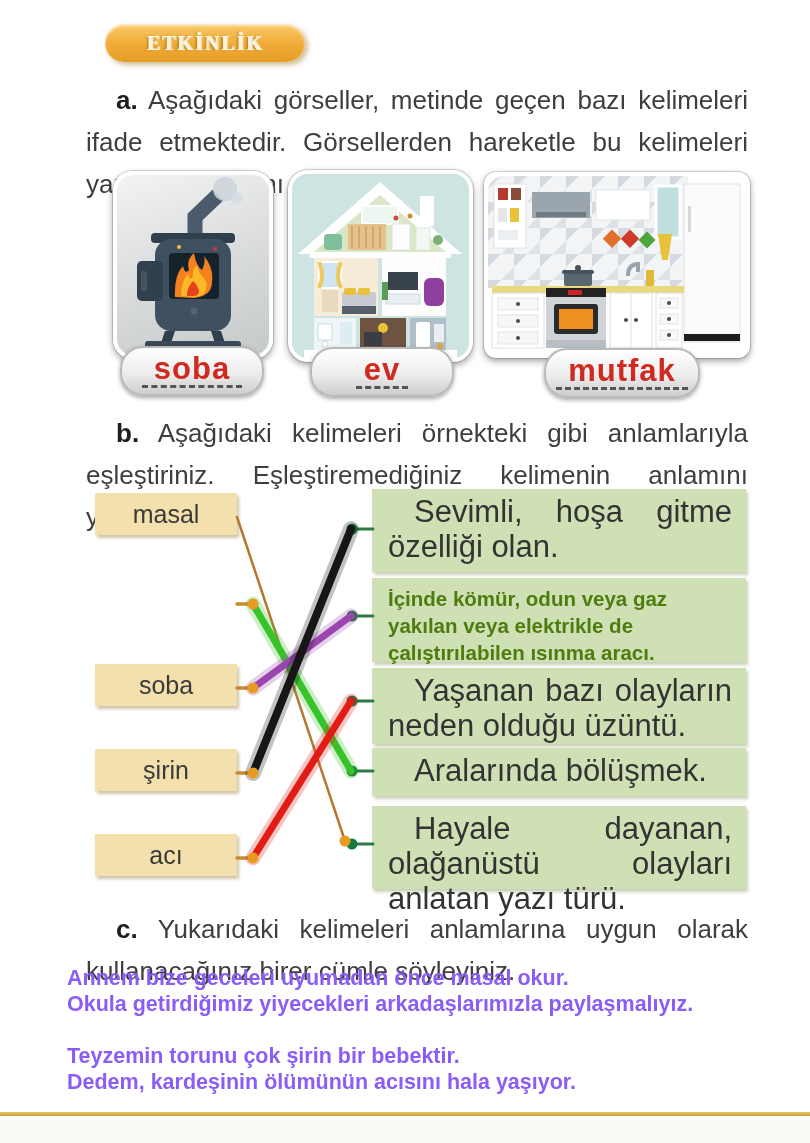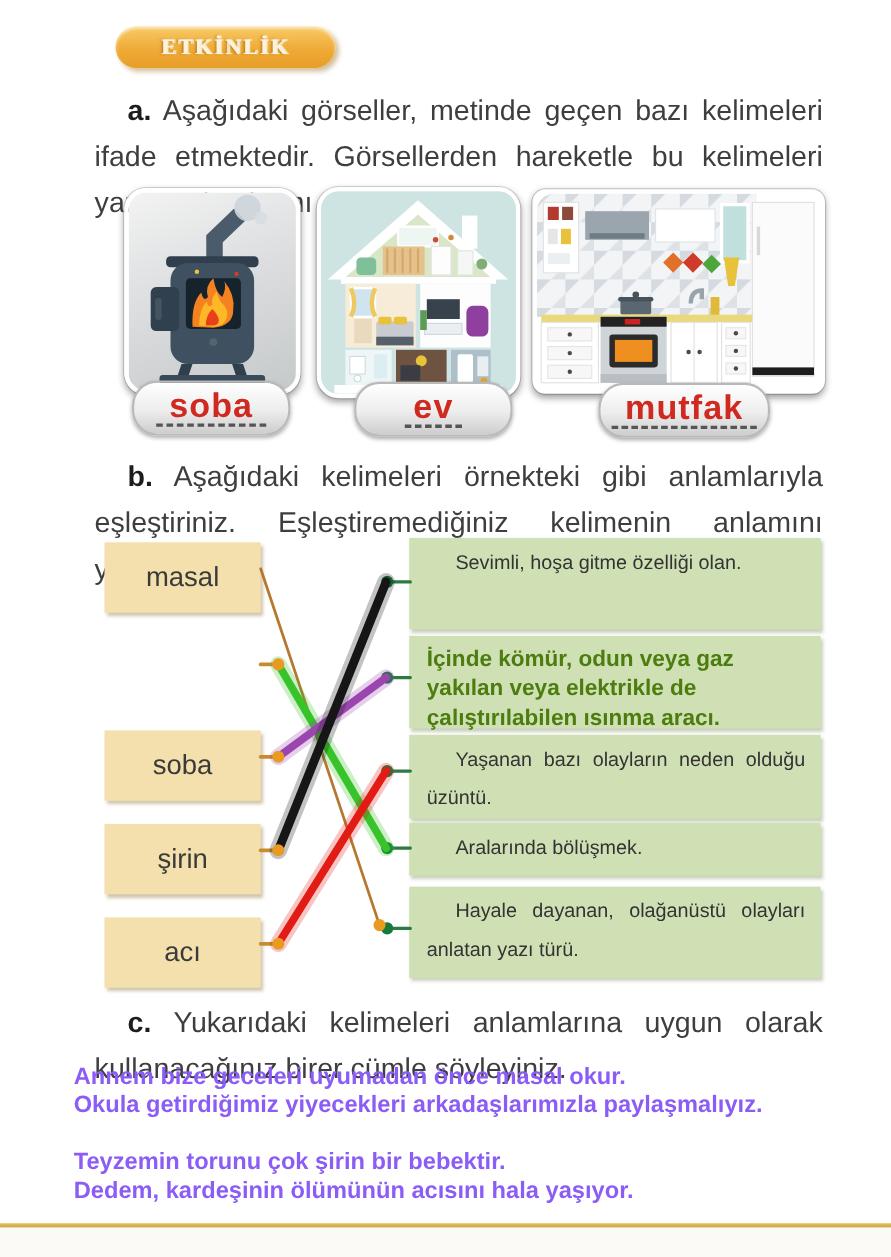--- a/index.html
+++ b/index.html
@@ -24,32 +24,32 @@
   #card-stove{left:113px;top:171px;width:152px;height:180px;
         background:linear-gradient(160deg,#f3f3f3 0%,#dcdedf 45%,#c6c9ca 100%);}
   #card-house{left:288px;top:170px;width:177px;height:184px;background:#cde4e2;}
   #card-kitchen{left:484px;top:172px;width:258px;height:178px;background:#fff;border-radius:12px;}
   .card svg{display:block;width:100%;height:100%;border-radius:16px;}
   
   .pill{position:absolute;height:46px;border-radius:23px;
         background:linear-gradient(180deg,#ffffff 0%,#ededed 55%,#cdcdcd 100%);
         border:2px solid #b9b9b9;box-shadow:0 2px 4px rgba(0,0,0,.35);
         display:flex;flex-direction:column;align-items:center;justify-content:center;z-index:5;}
-  #pill-1{left:120px;top:346px;width:140px;} #pill-2{left:322px;top:347px;width:140px;}
+  #pill-1{left:120px;top:346px;width:140px;} #pill-2{left:310px;top:347px;width:140px;}
   #pill-3{left:544px;top:348px;width:152px;}
   .pill .ans{color:#cf2920;font-weight:bold;font-size:31px;line-height:30px;letter-spacing:1px;}
   .pill .dash{height:0;border-bottom:3px dashed #555;margin-top:1px;}
   #pill-1 .dash{width:100px;} #pill-2 .dash{width:52px;} #pill-3 .dash{width:132px;}
   
-  .wbox{position:absolute;left:95px;width:142px;height:64px;background:#f3e0ad;
+  .wbox{position:absolute;left:95px;width:142px;height:42px;background:#f3e0ad;
         box-shadow:2px 3px 3px rgba(150,125,70,.45);display:flex;align-items:center;
         justify-content:center;font-size:25px;color:#3a3a3a;}
   
   .dbox{position:absolute;left:372px;width:374px;background:#cfe0b4;box-sizing:border-box;
-        box-shadow:2px 3px 3px rgba(120,140,85,.4);color:#333;font-size:18px;line-height:35px;
+        box-shadow:2px 3px 3px rgba(120,140,85,.4);color:#333;font-size:31px;line-height:35px;
         text-align:justify;text-indent:26px;padding:5px 14px 4px 16px;}
   .dbox.red{font-size:20.5px;line-height:27px;color:#4d7c0f;font-weight:bold;
         text-indent:0;text-align:left;padding-top:7px;}
   
   #conn{position:absolute;left:0;top:0;width:810px;height:1143px;pointer-events:none;z-index:4;}
   
   .sent{position:absolute;left:67px;width:700px;font-size:21.5px;line-height:26.2px;
         font-weight:bold;color:#8b5cf6;}
   
   .rule{position:absolute;left:0;top:1112px;width:810px;height:4px;

